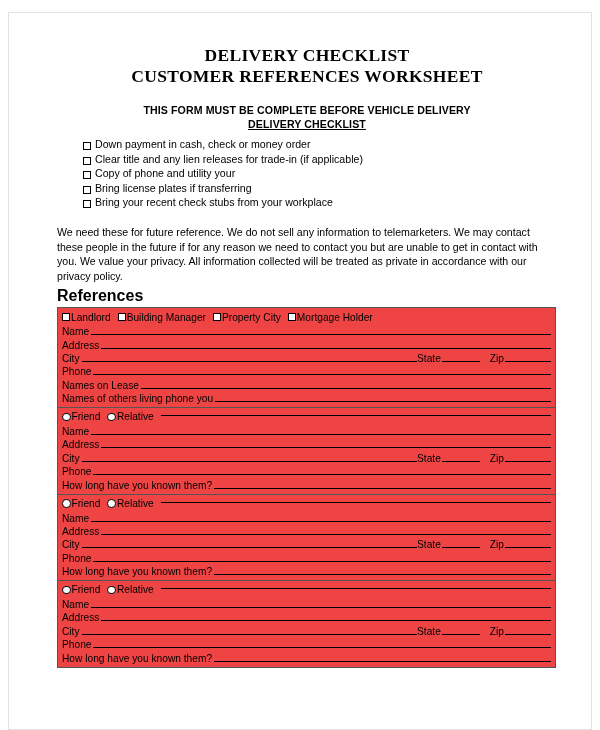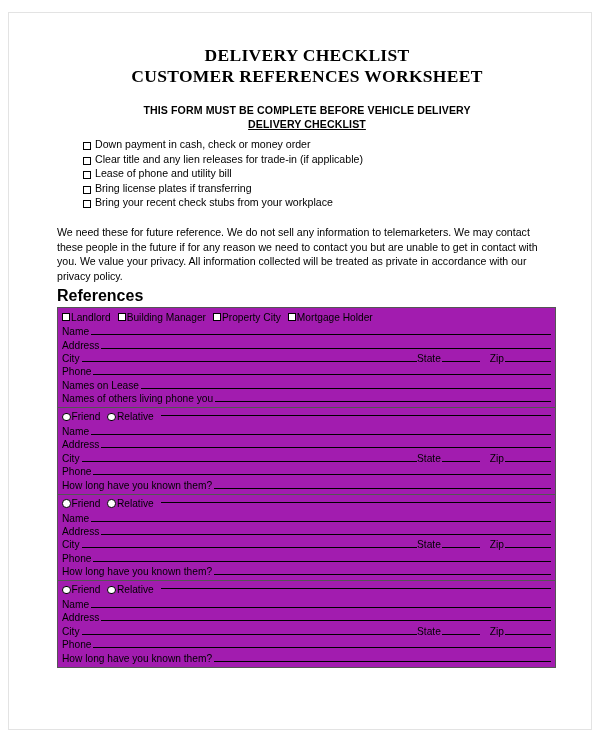--- a/index.html
+++ b/index.html
@@ -101,21 +101,21 @@
     font-size: 16px;
     margin-top: 4px;
     margin-bottom: 2px;
   }
 
   
   .refs-box {
     width: 499px;
     border: 1px solid #555;
     box-sizing: border-box;
-    background: #a21caf;
+    background: #ef4444;
   }
   .ref-block {
     padding: 2px 4px 3px 4px;
   }
   .ref-block + .ref-block {
     border-top: 1px solid #555;
   }
 
   .opt-row {
     display: flex;
@@ -198,21 +198,21 @@
         <div class="check-row">
           <span class="cbox"></span>
           <span class="check-label">Down payment in cash, check or money order</span>
         </div>
         <div class="check-row">
           <span class="cbox"></span>
           <span class="check-label">Clear title and any lien releases for trade-in (if applicable)</span>
         </div>
         <div class="check-row">
           <span class="cbox"></span>
-          <span class="check-label">Lease of phone and utility bill</span>
+          <span class="check-label">Copy of phone and utility your</span>
         </div>
         <div class="check-row">
           <span class="cbox"></span>
           <span class="check-label">Bring license plates if transferring</span>
         </div>
         <div class="check-row">
           <span class="cbox"></span>
           <span class="check-label">Bring your recent check stubs from your workplace</span>
         </div>
       </div>

